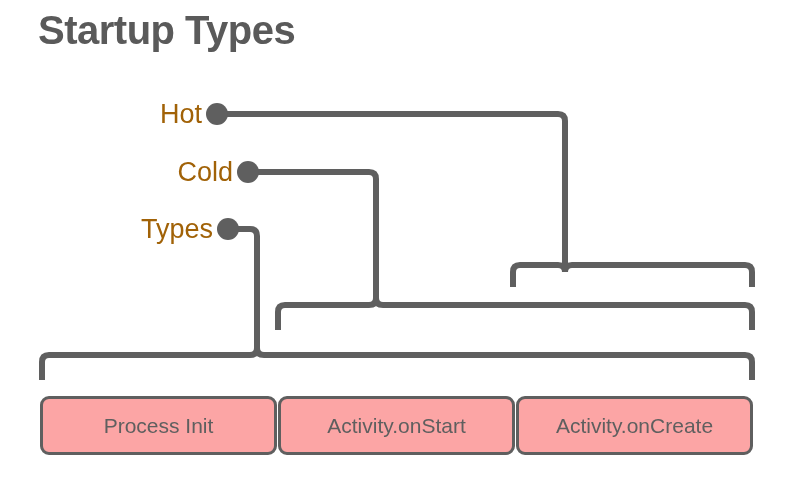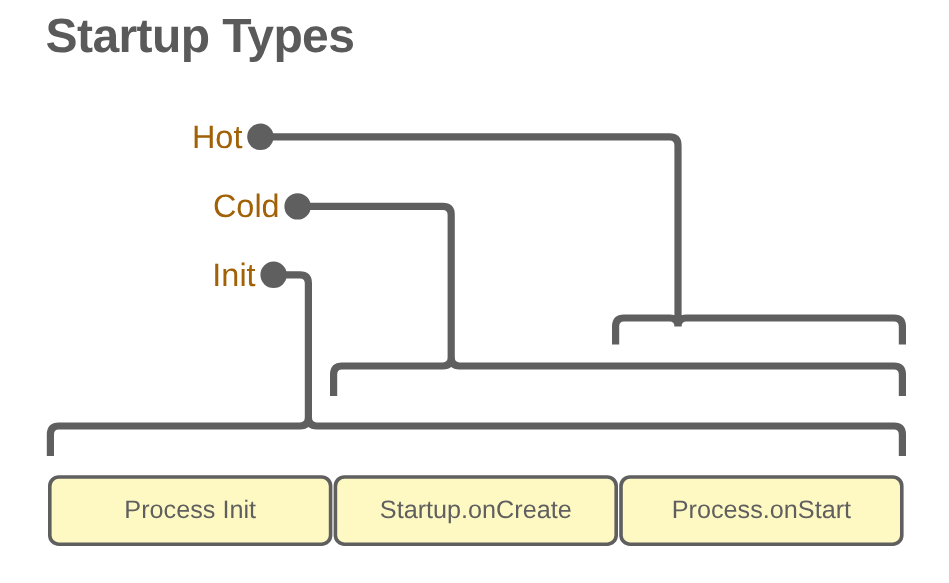--- a/index.html
+++ b/index.html
@@ -44,21 +44,21 @@
     left: 0;
     top: 0;
     width: 791px;
     height: 486px;
   }
   .stage-box {
     position: absolute;
     box-sizing: border-box;
     height: 59px;
     top: 396px;
-    background: #fef9c3;
+    background: #fca5a5;
     border: 3px solid #5f5f5f;
     border-radius: 9px;
     display: flex;
     align-items: center;
     justify-content: center;
   }
   .stage-box-label {
     font-size: 21px;
     color: #5f5f5f;
     white-space: nowrap;
@@ -69,21 +69,21 @@
 </style>
 </head>
 <body>
 
 <div id="canvas">
 
   <div id="page-title">Startup Types</div>
 
   <div class="row-label" id="label-hot">Hot</div>
   <div class="row-label" id="label-warm">Cold</div>
-  <div class="row-label" id="label-cold">Init</div>
+  <div class="row-label" id="label-cold">Types</div>
 
   <svg id="diagram-svg" viewBox="0 0 791 486">
     <g fill="none" stroke="#5f5f5f" stroke-width="6" stroke-linecap="butt" stroke-linejoin="round">
 
       <path d="M 217 114 L 558 114 Q 565 114 565 121 L 565 265
                M 513 287 L 513 272 Q 513 265 520 265 L 558 265 Q 565 265 565 272
                M 565 272 Q 565 265 572 265 L 745 265 Q 752 265 752 272 L 752 287"></path>
 
       <path d="M 248 172 L 369 172 Q 376 172 376 179 L 376 298
                M 278 330 L 278 312 Q 278 305 285 305 L 369 305 Q 376 305 376 298
@@ -98,19 +98,19 @@
       <circle cx="217" cy="114" r="11"></circle>
       <circle cx="248" cy="172" r="11"></circle>
       <circle cx="228" cy="229" r="11"></circle>
     </g>
   </svg>
 
   <div class="stage-box" id="stage-box-0">
     <span class="stage-box-label">Process Init</span>
   </div>
   <div class="stage-box" id="stage-box-1">
-    <span class="stage-box-label">Startup.onCreate</span>
+    <span class="stage-box-label">Activity.onStart</span>
   </div>
   <div class="stage-box" id="stage-box-2">
-    <span class="stage-box-label">Process.onStart</span>
+    <span class="stage-box-label">Activity.onCreate</span>
   </div>
 
 </div>
 
 </body></html>

